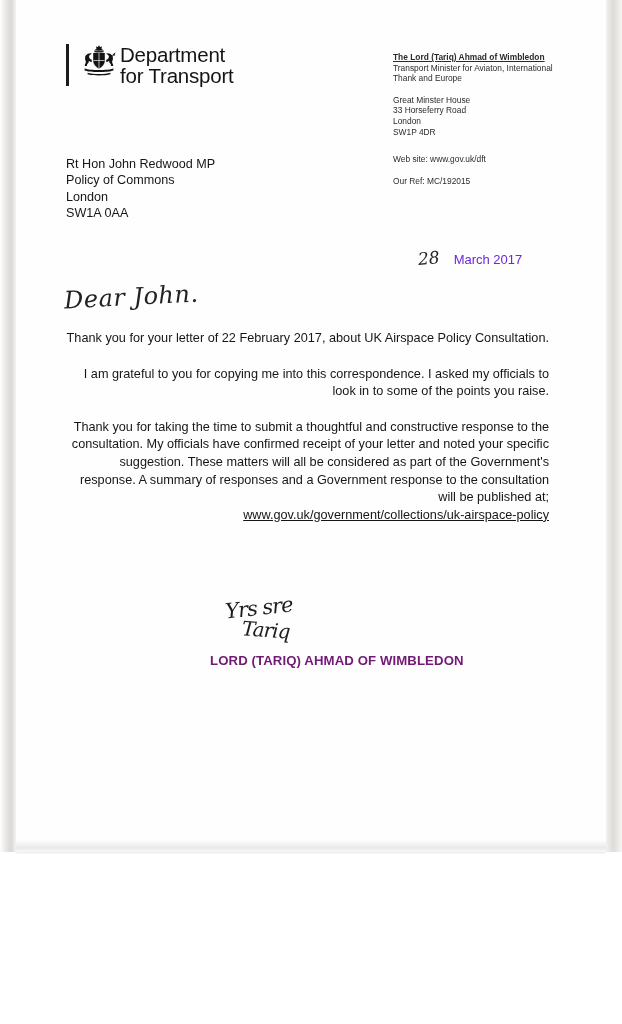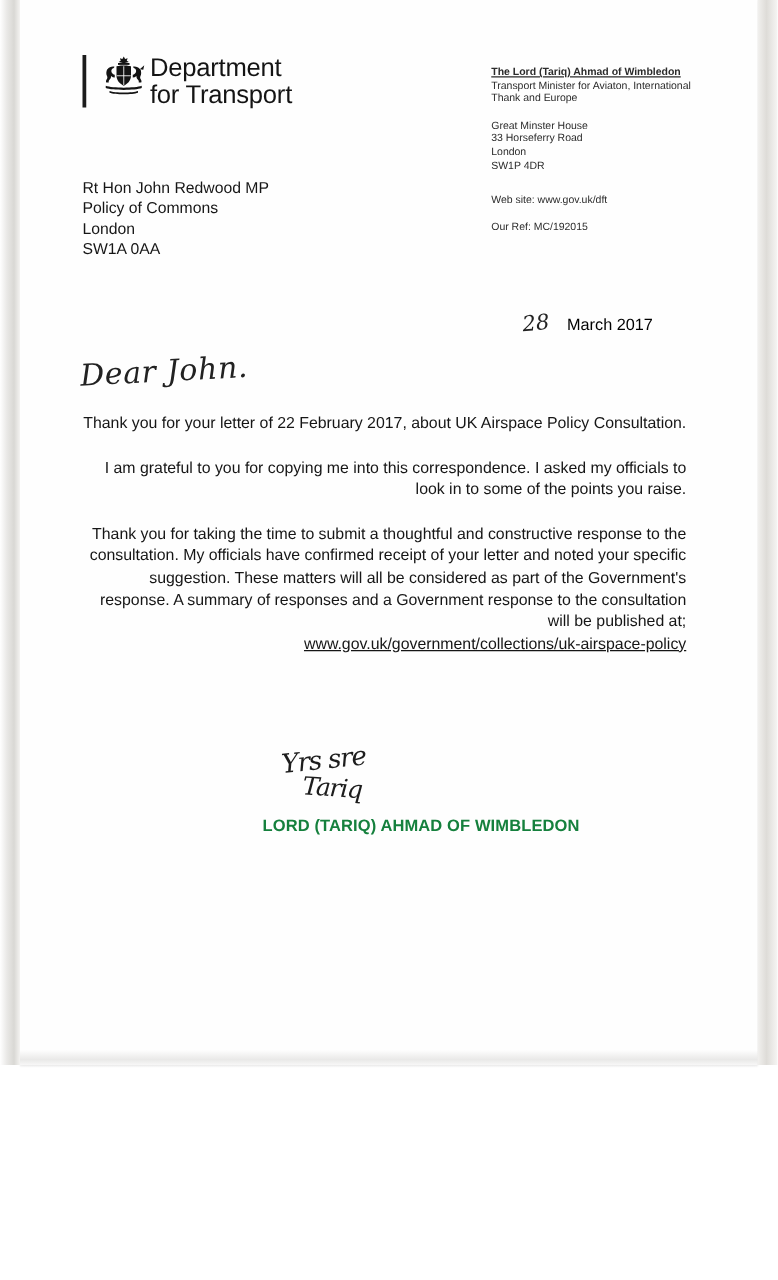--- a/index.html
+++ b/index.html
@@ -96,21 +96,21 @@
     font-weight: bold;
     margin-bottom: 0px;
     text-decoration: underline;
   }
   .contact-gap { height: 11px; }
   .contact-gap-lg { height: 17px; }
 
   
   #recipient-block {
     position: absolute;
-    left: 66px; top: 142px;
+    left: 66px; top: 156px;
     font-size: 12.6px;
     line-height: 16.4px;
     color: #161616;
   }
 
   
   #date-line {
     position: absolute;
     left: 418px; top: 232px;
     display: flex;
@@ -119,21 +119,21 @@
   #date-day-hand {
     font-family: "DejaVu Serif", serif;
     font-style: italic;
     font-size: 17px;
     color: #232323;
     transform: rotate(-5deg);
     margin-right: 14px;
   }
   #date-monthyear {
     font-size: 13px;
-    color: #000000;
+    color: #6d28d9;
     margin-top: 20px;
   }
 
   
   #salutation-hand {
     position: absolute;
     left: 64px; top: 283px;
     font-family: "DejaVu Serif", serif;
     font-style: italic;
     font-size: 24px;
@@ -185,21 +185,21 @@
     color: #1d1d1d;
     transform: rotate(4deg);
     letter-spacing: -1px;
   }
   #signatory-name {
     position: absolute;
     left: 174px; top: 653px;
     font-size: 13.2px;
     font-weight: bold;
     letter-spacing: 0.1px;
-    color: #15803d;
+    color: #701a75;
     padding-left: 36px;
   }
 </style>
 </head>
 <body>
 
 <div id="scan-backdrop">
 
   <div id="page-sheet"></div>
   <div id="scan-edge-left"></div>

